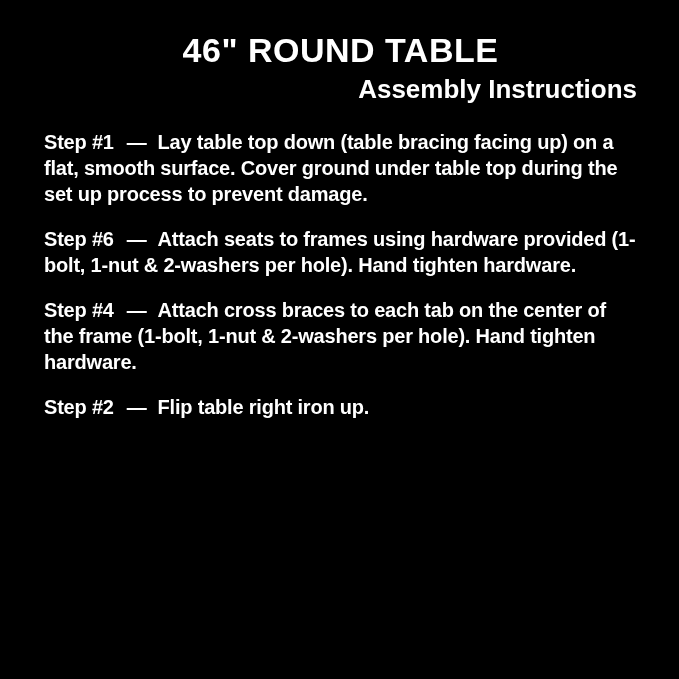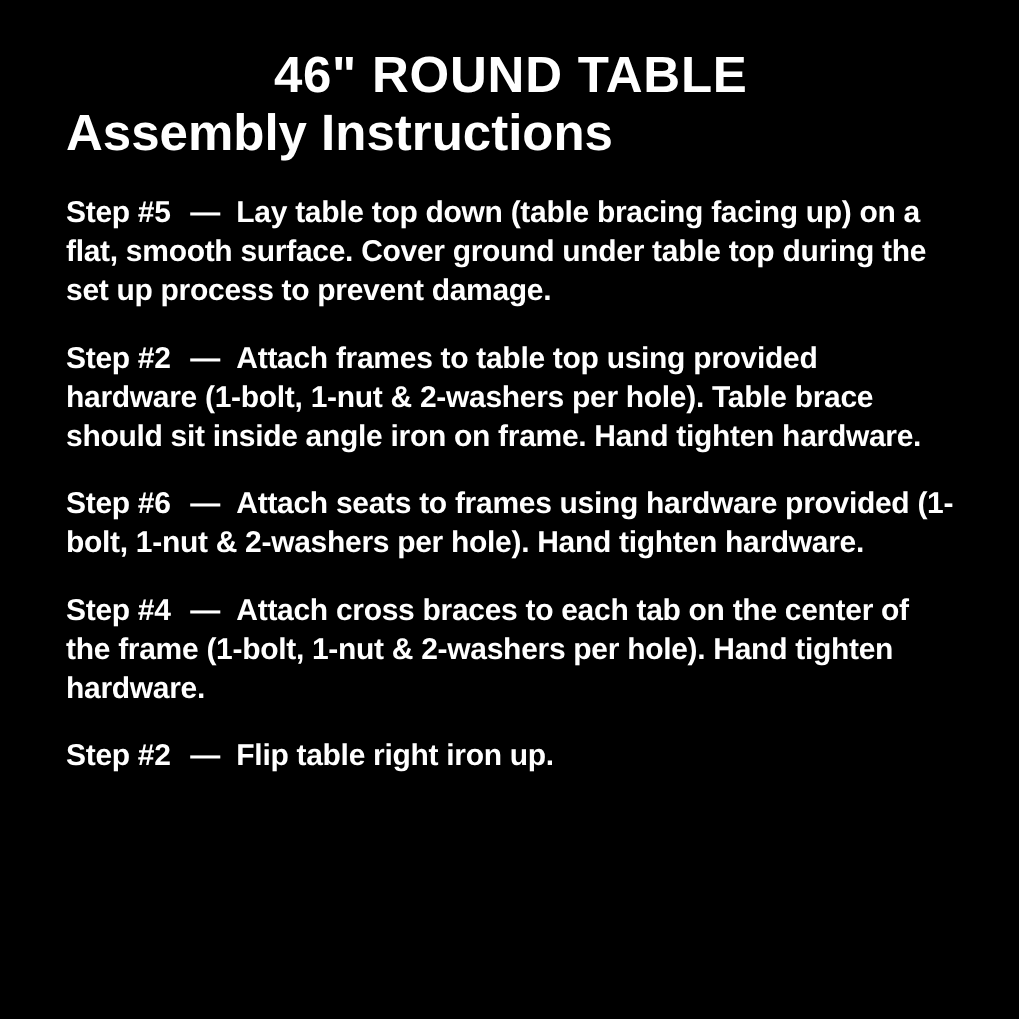--- a/index.html
+++ b/index.html
@@ -16,40 +16,39 @@
   }
   .title {
     margin: 0;
     text-align: center;
     font-size: 34px;
     line-height: 40px;
     letter-spacing: 0.5px;
   }
   .subtitle {
     margin: 4px 0 0 0;
-    text-align: left;
-    font-size: 34px;
+    text-align: right;
+    font-size: 26px;
     line-height: 30px;
   }
   .steps { margin-top: 25px; }
   .step {
     margin: 0 0 19px 0;
     font-size: 20px;
     line-height: 26px;
     letter-spacing: -0.2px;
   }
   .step .sep { margin: 0 11px 0 13px; }
 </style>
 </head>
 <body>
 
 <div class="sheet">
   <h1 class="title">46" ROUND TABLE</h1>
   <h2 class="subtitle">Assembly Instructions</h2>
 
   <div class="steps">
-    <p class="step"><span>Step #5</span><span class="sep">—</span><span>Lay table top down (table bracing facing up) on a flat, smooth surface. Cover ground under table top during the set up process to prevent damage.</span></p>
-    <p class="step"><span>Step #2</span><span class="sep">—</span><span>Attach frames to table top using provided hardware (1-bolt, 1-nut &amp; 2-washers per hole). Table brace should sit inside angle iron on frame. Hand tighten hardware.</span></p>
+    <p class="step"><span>Step #1</span><span class="sep">—</span><span>Lay table top down (table bracing facing up) on a flat, smooth surface. Cover ground under table top during the set up process to prevent damage.</span></p>
     <p class="step"><span>Step #6</span><span class="sep">—</span><span>Attach seats to frames using hardware provided (1-bolt, 1-nut &amp; 2-washers per hole). Hand tighten hardware.</span></p>
     <p class="step"><span>Step #4</span><span class="sep">—</span><span>Attach cross braces to each tab on the center of the frame (1-bolt, 1-nut &amp; 2-washers per hole). Hand tighten hardware.</span></p>
     <p class="step"><span>Step #2</span><span class="sep">—</span><span>Flip table right iron up.</span></p>
   </div>
 </div>
 
 </body></html>

